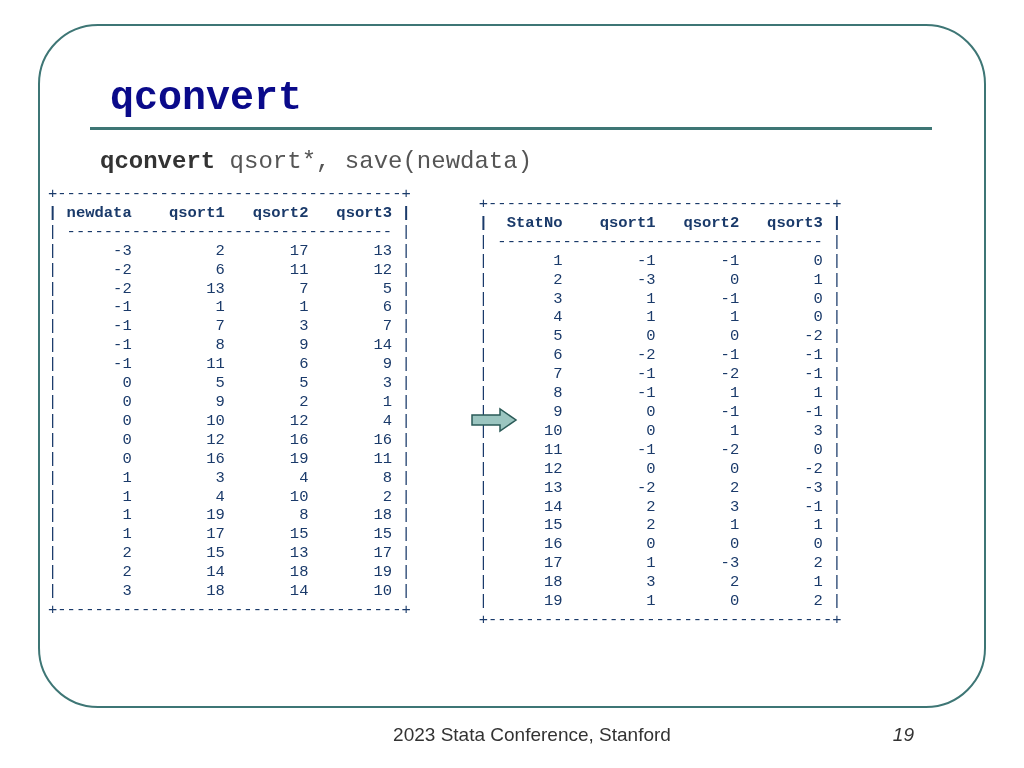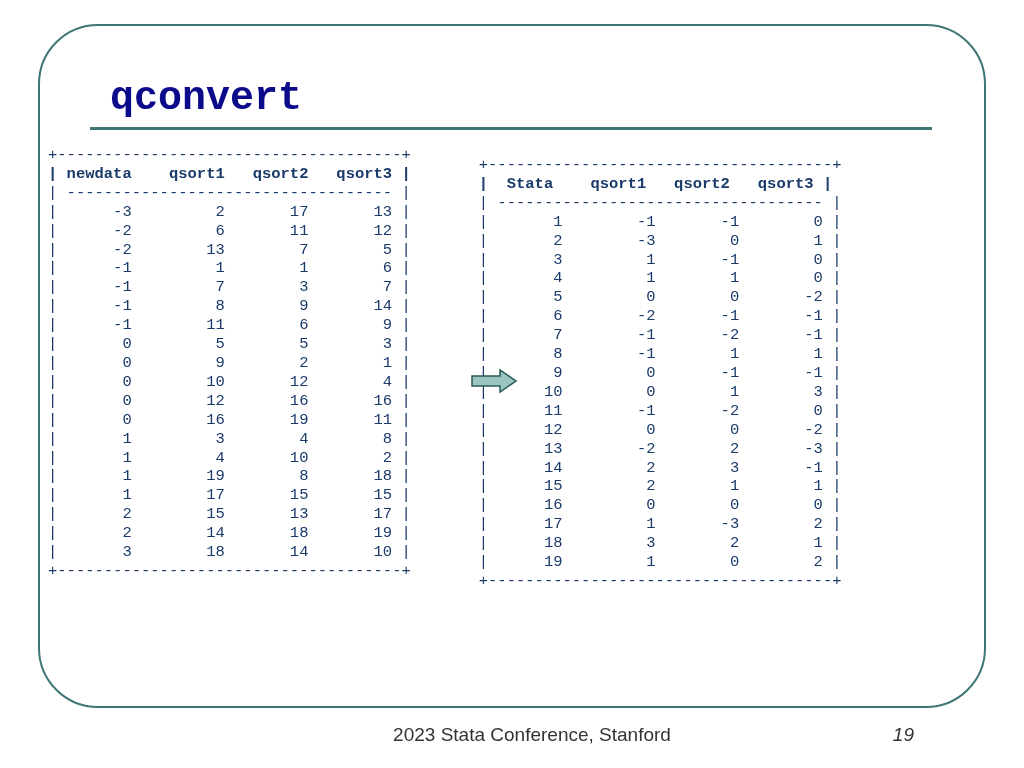--- a/index.html
+++ b/index.html
@@ -80,20 +80,21 @@
     color: #333;
     font-style: italic;
   }
 </style>
 </head>
 <body>
 
 <div class="slide-frame">
   <div class="title">qconvert</div>
   <hr class="hr">
+  <div class="cmdline"><span class="kw">qconvert</span><span> qsort*, save(newdata)</span></div>
 
   <div class="tables-row">
     <div class="ascii-table left" id="left-table">+-------------------------------------+
 <span class="hdr">| newdata    qsort1   qsort2   qsort3 |</span>
 | ----------------------------------- |
 |      -3         2       17       13 |
 |      -2         6       11       12 |
 |      -2        13        7        5 |
 |      -1         1        1        6 |
 |      -1         7        3        7 |
@@ -111,21 +112,21 @@
 |       2        15       13       17 |
 |       2        14       18       19 |
 |       3        18       14       10 |
 +-------------------------------------+</div>
 
     <svg class="arrow" width="48" height="26">
       <polygon points="2,8 30,8 30,2 46,13 30,24 30,18 2,18" fill="#9bc5c0" stroke="#2a5a57" stroke-width="1.5"></polygon>
     </svg>
 
     <div class="ascii-table right" id="right-table">+-------------------------------------+
-<span class="hdr">|  Stata    qsort1   qsort2   qsort3 |</span>
+<span class="hdr">|  StatNo    qsort1   qsort2   qsort3 |</span>
 | ----------------------------------- |
 |       1        -1       -1        0 |
 |       2        -3        0        1 |
 |       3         1       -1        0 |
 |       4         1        1        0 |
 |       5         0        0       -2 |
 |       6        -2       -1       -1 |
 |       7        -1       -2       -1 |
 |       8        -1        1        1 |
 |       9         0       -1       -1 |

